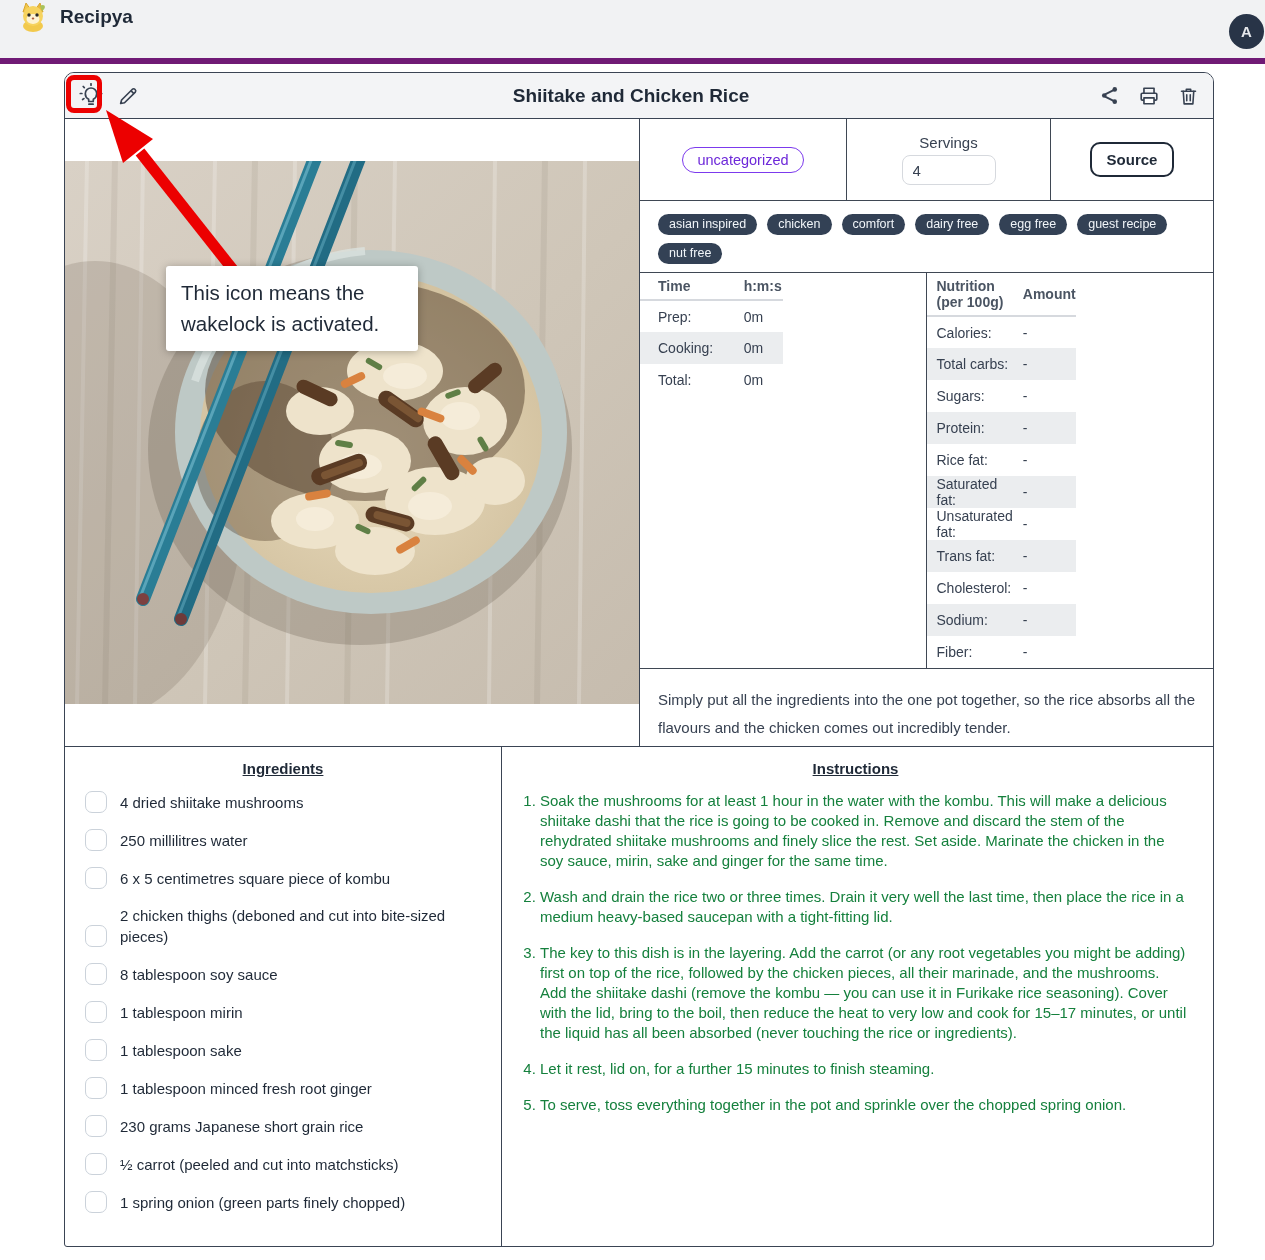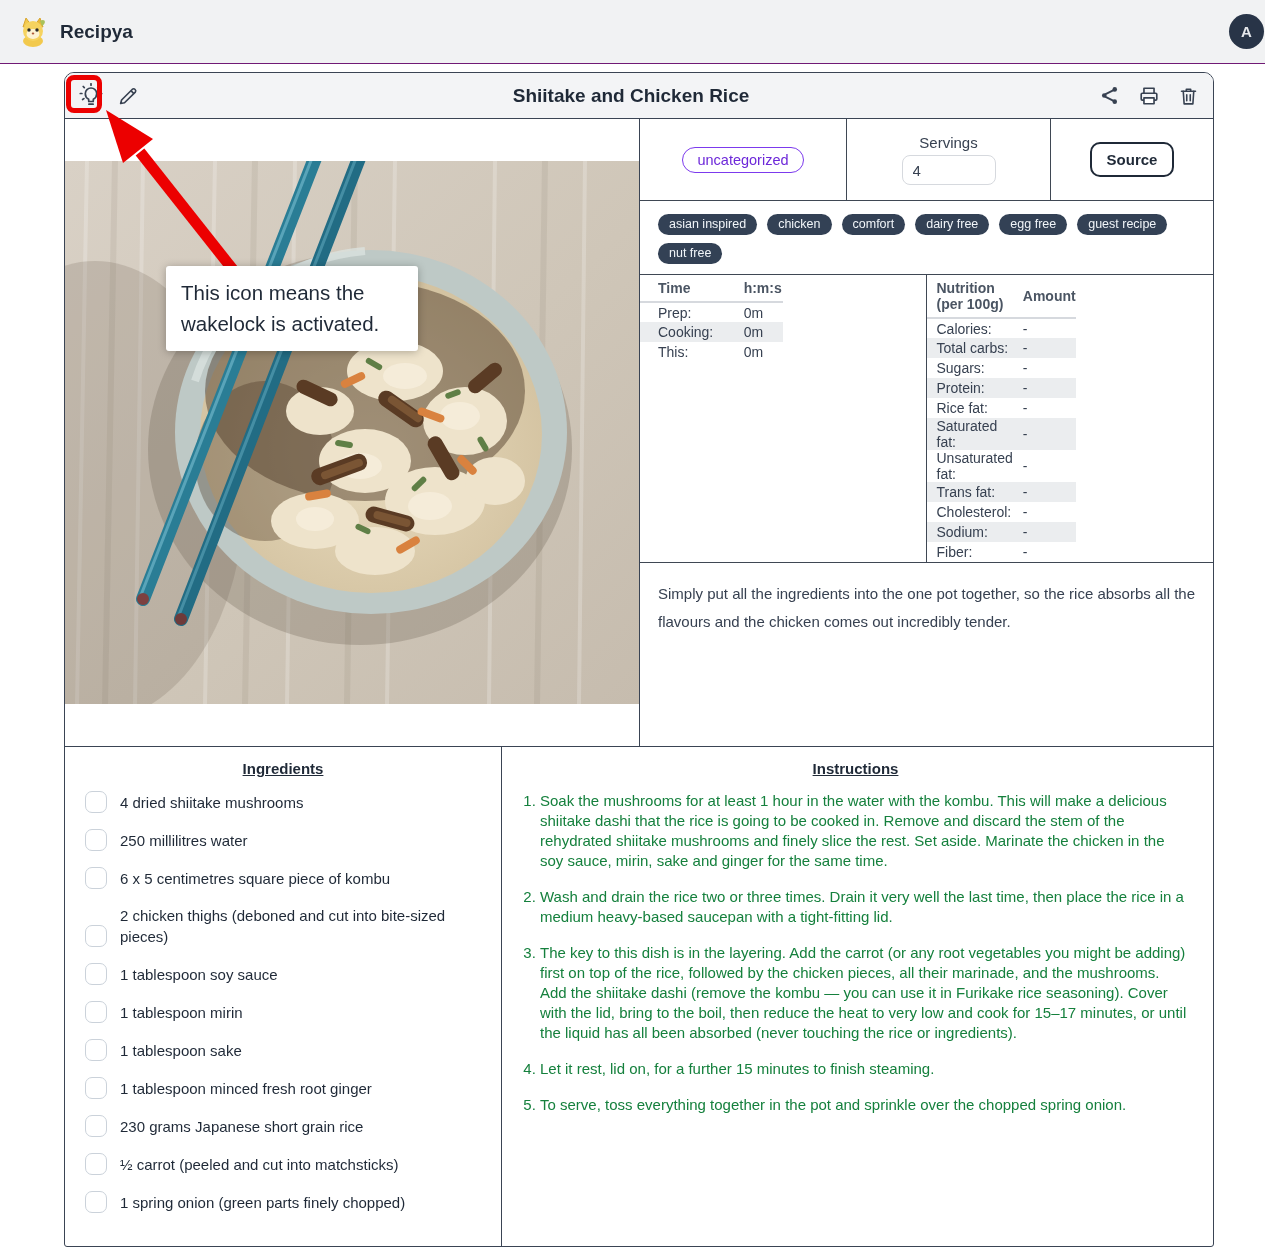--- a/index.html
+++ b/index.html
@@ -6,22 +6,22 @@
   html,body { margin:0; padding:0; }
   body {
     width:1265px; height:1260px; overflow:hidden;
     font-family:"Liberation Sans", sans-serif;
     background:#ffffff; color:#374151;
   }
   .page { position:relative; width:1265px; height:1260px; }
 
   
   .app-header {
-    height:64px; background:#f1f2f3; border-bottom:1px solid #701a75;
-    display:flex; align-items:center; padding:0 16px; position:relative;
+    height:64px; background:#f1f2f3; border-bottom:6px solid #701a75;
+    display:flex; align-items:flex-start; padding:0 16px; position:relative;
   }
   .logo-wrap { display:flex; align-items:center; gap:10px; }
   .app-title { font-size:19px; font-weight:bold; color:#1f2937; }
   .avatar {
     position:absolute; right:1px; top:14px; width:35px; height:35px;
     border-radius:50%; background:#283447; color:#e5e7eb; font-weight:bold;
     font-size:15px; display:flex; align-items:center; justify-content:center;
   }
 
   
@@ -86,21 +86,21 @@
   
   .tables-row { display:flex; border-bottom:1px solid #3f4754; }
   .mini-table { width:50%; border-collapse:collapse; font-size:14px; color:#374151; }
   .time-wrap { width:50%; border-right:1px solid #3f4754; }
   .nut-wrap { width:50%; }
   .mini-table th {
     text-align:left; font-weight:bold; color:#4b5563; font-size:14px;
     padding:5px 0 5px 18px; border-bottom:2px solid #d6d9de; height:26px;
   }
   .nut-wrap .mini-table th { padding-left:10px; }
-  .mini-table td { height:20px; padding:0 0 0 18px;margin-top:32px; }
+  .mini-table td { height:32px; padding:0 0 0 18px;margin-top:32px; }
   .nut-wrap .mini-table td { padding-left:10px; }
   .mini-table .col-label { width:60%; }
   .nut-wrap .mini-table .col-label { width:70%; }
   .mini-table tr.alt { background:#ebedef; }
 
   
   .description { padding:17px 18px; font-size:15px; line-height:28px; color:#374151; flex:1; }
 
   
   .card-bottom { border-top:1.5px solid #3a4454; flex:1; display:flex; min-height:0; }
@@ -355,21 +355,21 @@
               <tbody id="time-body">
                   <tr>
                     <td class="col-label">Prep:</td>
                     <td>0m</td>
                   </tr>
                   <tr class="alt">
                     <td class="col-label">Cooking:</td>
                     <td>0m</td>
                   </tr>
                   <tr>
-                    <td class="col-label">This:</td>
+                    <td class="col-label">Total:</td>
                     <td>0m</td>
                   </tr>
                 </tbody>
             </table>
           </div>
           <div class="nut-wrap">
             <table class="mini-table">
               <thead>
                 <tr>
                   <th class="col-label">Nutrition (per 100g)</th>
@@ -445,21 +445,21 @@
             <li>
               <input type="checkbox" class="ingredient-check" style="">
               <span>6 x 5 centimetres square piece of kombu</span>
             </li>
             <li>
               <input type="checkbox" class="ingredient-check" style="">
               <span>2 chicken thighs (deboned and cut into bite-sized pieces)</span>
             </li>
             <li>
               <input type="checkbox" class="ingredient-check" style="">
-              <span>1 tablespoon soy sauce</span>
+              <span>8 tablespoon soy sauce</span>
             </li>
             <li>
               <input type="checkbox" class="ingredient-check" style="">
               <span>1 tablespoon mirin</span>
             </li>
             <li>
               <input type="checkbox" class="ingredient-check" style="">
               <span>1 tablespoon sake</span>
             </li>
             <li>

